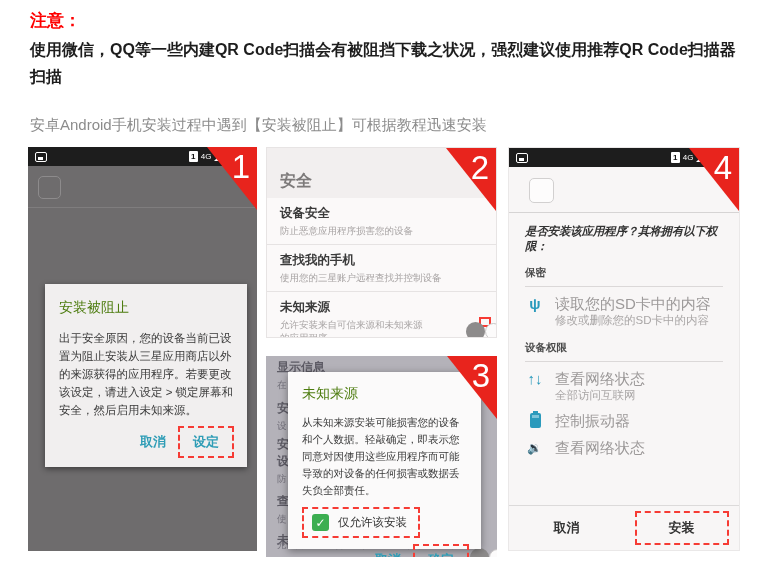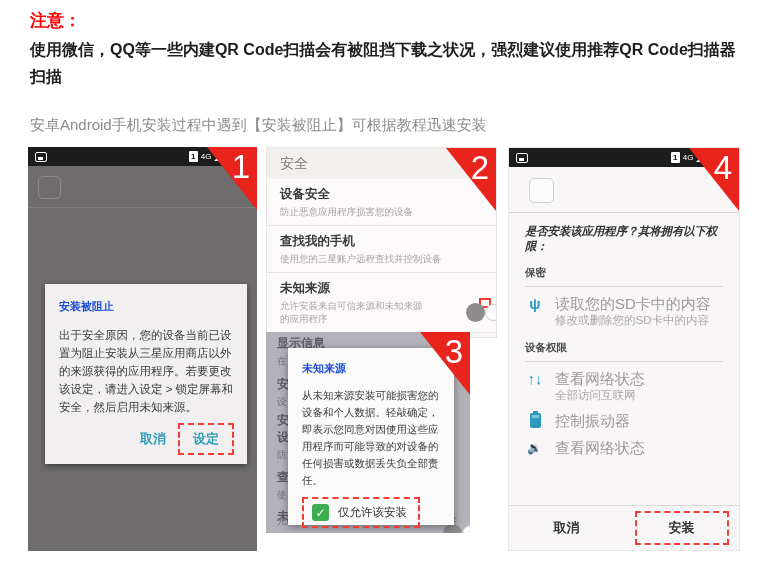--- a/index.html
+++ b/index.html
@@ -13,21 +13,21 @@
 
   
   .notice-title { position:absolute; left:30px; top:9px; color:#fe0000; font-size:17px; font-weight:bold; }
   .notice-body  { position:absolute; left:30px; top:36px; width:712px; color:#1d1d1d; font-size:16px; font-weight:bold; line-height:27px; }
   .sub-note     { position:absolute; left:30px; top:116px; color:#8c8c8c; font-size:15px; }
 
   
   .panel { position:absolute; overflow:hidden; }
   .panel-1 { left:28px;  top:147px; width:229px; height:404px; background:#6e6c6d; }
   .panel-2 { left:266px; top:147px; width:231px; height:191px; background:#f2efef; border:1px solid #e7e4e4; }
-  .panel-3 { left:266px; top:332px; width:204px; height:201px; background:#b4b2b9; }
+  .panel-3 { left:266px; top:356px; width:231px; height:201px; background:#b4b2b9; }
   .panel-4 { left:508px; top:147px; width:232px; height:404px; background:#f8f6f6; border:1px solid #eae8e8; }
 
   
   .corner {
     position:absolute; top:0; right:0; width:50px; height:63px;
     background:#e8241d; z-index:9;
     -webkit-clip-path:polygon(0 0,100% 0,100% 100%);
     clip-path:polygon(0 0,100% 0,100% 100%);
   }
   .corner .step-num {
@@ -49,29 +49,29 @@
   .sb-time { font-size:9px; }
 
   
   .p1-appicon { width:23px; height:23px; margin:10px 0 0 10px; border:1px solid #8d8b8c; border-radius:5px; }
   .p1-divider { margin-top:8px; border-top:1px solid #7f7d7e; }
   .dialog1 {
     position:absolute; left:17px; right:10px; top:137px;
     background:#f1efef; padding:15px 13px 9px 14px;
     box-shadow:0 2px 6px rgba(0,0,0,.45);
   }
-  .dlg-title { font-size:11px; font-weight:bold; color:#1d4ed8; }
+  .dlg-title { font-size:14px; font-weight:normal; color:#4d7c0f; }
   .dlg-body  { margin-top:12px; font-size:11.5px; line-height:18px; color:#3a3a3a; }
   .dlg-actions { margin-top:7px; display:flex; justify-content:flex-end; align-items:center; }
   .dlg-btn { color:#2f9db6; font-size:13px; font-weight:bold; padding:5px 10px; background:none; border:none; cursor:pointer; font-family:inherit; }
   .dashed { border:2px dashed #f63b34 !important; }
   .dlg-btn.boxed { padding:5px 13px; margin-left:2px; }
 
   
-  .p2-header { font-size:14px; color:#7d7a7a; padding:7px 0 6px 13px; }
+  .p2-header { font-size:16px; color:#7d7a7a; padding:23px 0 6px 13px;font-weight:bold; }
   .p2-list { background:#fbf9f9; }
   .p2-item { position:relative; padding:7px 12px 6px 13px; border-bottom:1px solid #e6e3e3; min-height:41px; }
   .p2-item:last-child { border-bottom:none; }
   .p2-item-title { font-size:12.5px; font-weight:bold; color:#3b3b3b; }
   .p2-item-sub { margin-top:3px; font-size:9.5px; color:#a7a3a3; }
   .p2-item-sub.narrow { width:150px; }
   .toggle-wrap { position:absolute; right:5px; top:50%; transform:translateY(-50%); padding:3px 4px; }
   .toggle { position:relative; width:36px; height:19px; }
   .toggle .track { position:absolute; inset:0; background:#dedcdc; border-radius:10px; }
   .toggle .blob  { position:absolute; right:0; top:0; width:19px; height:19px; background:#8d8b8b; border-radius:50%; }

